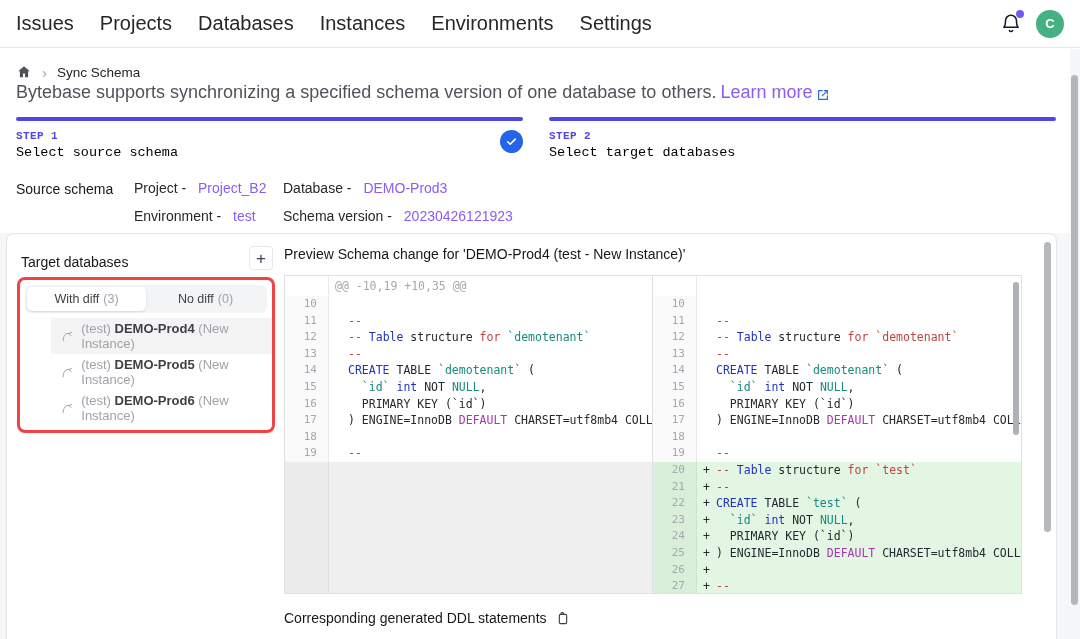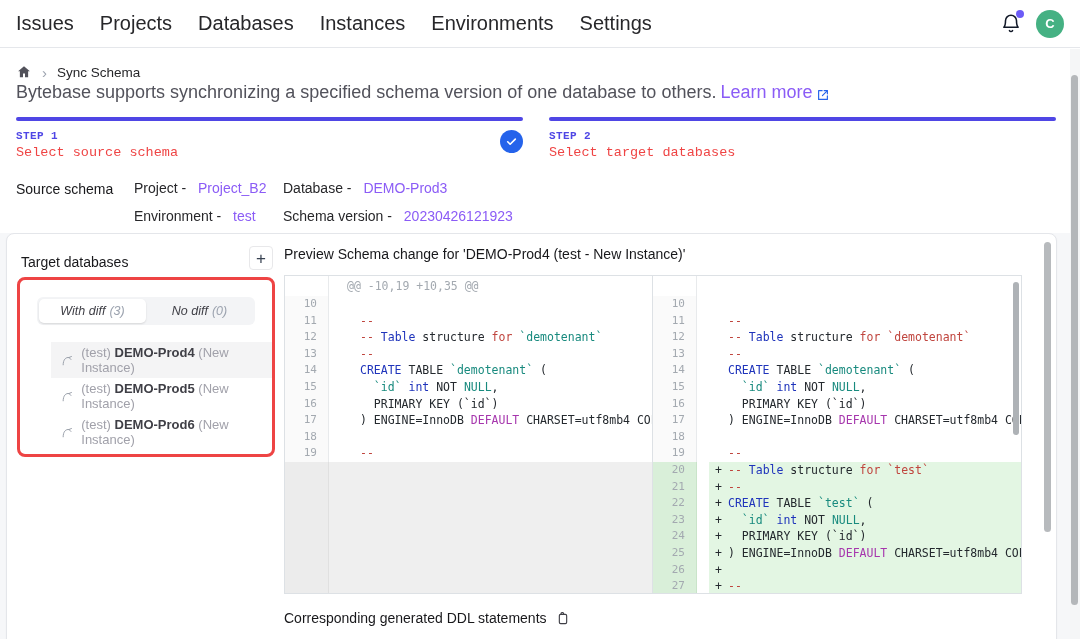--- a/index.html
+++ b/index.html
@@ -23,21 +23,21 @@
   .crumb-sep { color:#9ca3af; font-size:15px; line-height:1; }
   .intro { margin-top:2px; font-size:18px; color:#52525b; display:flex; align-items:center; gap:4px; }
   .link { color:#8b5cf6; cursor:pointer; text-decoration:none; }
   .ext-icon { width:14px; height:14px; display:inline-block; vertical-align:-2px; }
 
   
   .steps { display:flex; gap:26px; padding:14px 24px 0 16px; }
   .step { flex:1; position:relative;font-family:Liberation Mono, monospace; }
   .step-bar { height:4px; border-radius:2px; }
   .step-label { margin-top:9px; font-size:11px; font-weight:bold; letter-spacing:.4px; }
-  .step-title { margin-top:3px; font-size:13.5px; font-weight:500; color:#ef4444; }
+  .step-title { margin-top:3px; font-size:13.5px; font-weight:500; color:#000000; }
   .step-check { position:absolute; right:0; top:13px; width:23px; height:23px; border-radius:50%;
     display:flex; align-items:center; justify-content:center; }
 
   
   .source { display:flex; padding:20px 16px 0 16px; font-size:14px; }
   .source-label { width:118px; color:#18181b; padding-top:1px; }
   .source-grid { display:grid; grid-template-columns:149px auto; grid-auto-rows:auto; column-gap:0; row-gap:12px; }
   .field { white-space:nowrap; color:#27272a; }
   .field .link { margin-left:8px; }
 
@@ -46,21 +46,21 @@
   .card { position:absolute; left:6px; top:233px; width:1051px; height:430px; background:#fff;
     border:1px solid #e4e6ea; border-radius:8px; box-shadow:0 1px 2px rgba(0,0,0,.04); }
 
   
   .tgt-col { position:absolute; left:10px; top:10px; width:258px; }
   .tgt-head { display:flex; align-items:flex-end; justify-content:space-between; padding:0 2px 0 4px; height:26px; }
   .tgt-title { font-size:14px; color:#18181b; }
   .plus-btn { width:24px; height:24px; border:1px solid #e8e8ea; border-radius:4px; background:#fff;
     color:#374151; font-size:17px; line-height:21px; text-align:center; cursor:pointer; }
   .red-box { margin-top:7px; border:3px solid #ee4444; border-radius:8px; background:#fff; overflow:hidden; padding-bottom:4px; }
-  .tabbar { margin:17px; background:#f3f4f6; border-radius:6px; display:flex; padding:2px; height:28px;font-style:italic; }
+  .tabbar { margin:5px; background:#f3f4f6; border-radius:6px; display:flex; padding:2px; height:28px; }
   .tab { flex:1; display:flex; align-items:center; justify-content:center; gap:4px; font-size:12.5px;
     color:#3f3f46; border-radius:5px; cursor:pointer; }
   .tab.active { background:#fff; box-shadow:0 1px 2px rgba(0,0,0,.12); font-weight:500; }
   .tab .count { color:#9ca3af; }
   .db-list { margin-top:2px;margin-left:31px; }
   .db-item { height:36px; display:flex; align-items:center; gap:7px; padding:0 10px; font-size:13px; cursor:pointer; }
   .db-item.selected { background:#f4f4f5; }
   .db-env, .db-suffix { color:#a1a1aa; }
   .db-name { color:#3f3f46; font-weight:bold; }
 
@@ -68,21 +68,21 @@
   .preview-col { position:absolute; left:277px; top:12px; right:34px; }
   .preview-title { font-size:14px; color:#18181b; }
   .diff { margin-top:13px; border:1px solid #dde1e5; height:319px; display:flex; position:relative;
     font-family:"DejaVu Sans Mono", monospace; font-size:11.5px; overflow:hidden; background:#fff; }
   .pane { width:50%; display:flex; flex-direction:column; overflow:hidden; }
   .pane.left { border-right:1px solid #dde1e5; }
   .drow { display:flex; height:16.6px; line-height:16.6px; flex:none; }
   .drow.hunk-row { height:20px; line-height:20px; }
   .gut { width:44px; flex:none; background:#fafafa; border-right:1px solid #e8eaec; color:#a3a9b0;
     font-size:11px; text-align:right; padding-right:11px; }
-  .code { flex:1; white-space:pre; padding-left:6px; overflow:hidden; color:#24292e;margin-left:12px; }
+  .code { flex:1; white-space:pre; padding-left:6px; overflow:hidden; color:#24292e; }
   .prefix { display:inline-block; width:13px; }
   .hunk-row .gut { background:#fff; }
   .hunk-text { color:#a3a9b0; }
   .drow.add .gut { background:#d9efd9; border-right-color:#c9e4c9; }
   .drow.add .code { background:#e3f6e3; }
   .filler { flex:1; display:flex; }
   .filler .gut-f { width:44px; flex:none; background:#ececec; border-right:1px solid #e0e0e0; }
   .filler .code-f { flex:1; background:#efefef; }
   .tk-r { color:#c0453e; } .tk-k { color:#1f34bb; } .tk-t { color:#188a7e; }
   .tk-m { color:#a636ad; } .tk-p { color:#24292e; }

